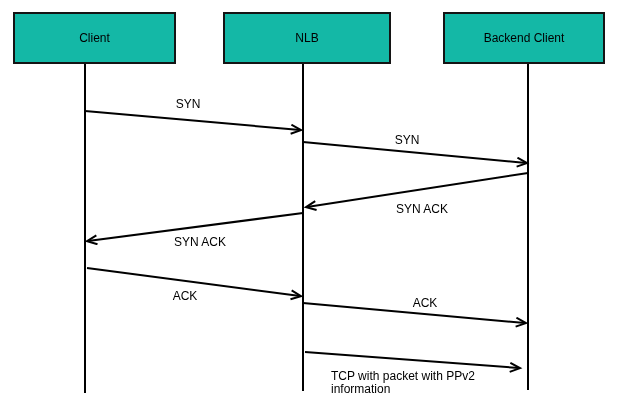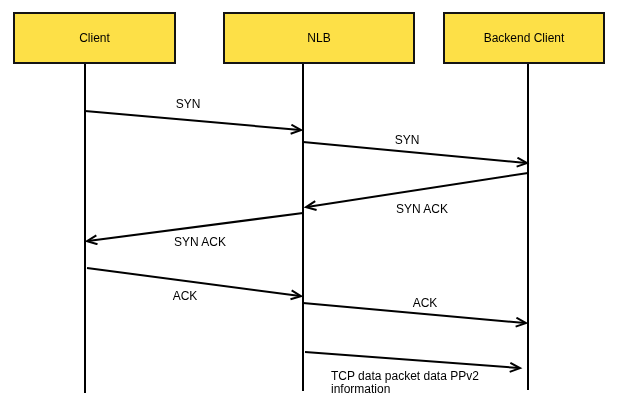--- a/index.html
+++ b/index.html
@@ -8,27 +8,27 @@
     width:617px;height:402px;
     background:#ffffff;
     font-family:"Liberation Sans", sans-serif;
     color:#000000;
     overflow:hidden;
   }
   .participant-box{
     position:absolute;
     top:12px;height:52px;
     border:2px solid #141414;
-    background:#fde047;
+    background:#14b8a6;
     box-sizing:border-box;
     display:flex;align-items:center;justify-content:center;
     font-size:12px;
   }
   #box-client{left:13px;width:163px;}
-  #box-nlb{left:223px;width:192px;}
+  #box-nlb{left:223px;width:168px;}
   #box-backend{left:443px;width:162px;}
   .wires{position:absolute;left:0;top:0;width:617px;height:402px;}
   .msg-label{
     position:absolute;
     font-size:12px;
     white-space:nowrap;
     transform:translate(-50%,-50%);
   }
   .msg-label.wrap{
     white-space:normal;
@@ -70,15 +70,15 @@
   <div class="participant-box" id="box-backend">
     <span>Backend Client</span>
   </div>
 
   <div class="msg-label" style="left:188px;top:104px;">SYN</div>
   <div class="msg-label" style="left:407px;top:140px;">SYN</div>
   <div class="msg-label" style="left:422px;top:209px;">SYN ACK</div>
   <div class="msg-label" style="left:200px;top:242px;">SYN ACK</div>
   <div class="msg-label" style="left:185px;top:296px;">ACK</div>
   <div class="msg-label" style="left:425px;top:303px;">ACK</div>
-  <div class="msg-label wrap" style="left:421px;top:383px;">TCP data packet data PPv2 information</div>
+  <div class="msg-label wrap" style="left:421px;top:383px;">TCP with packet with PPv2 information</div>
 
 </div>
 
 </body></html>

